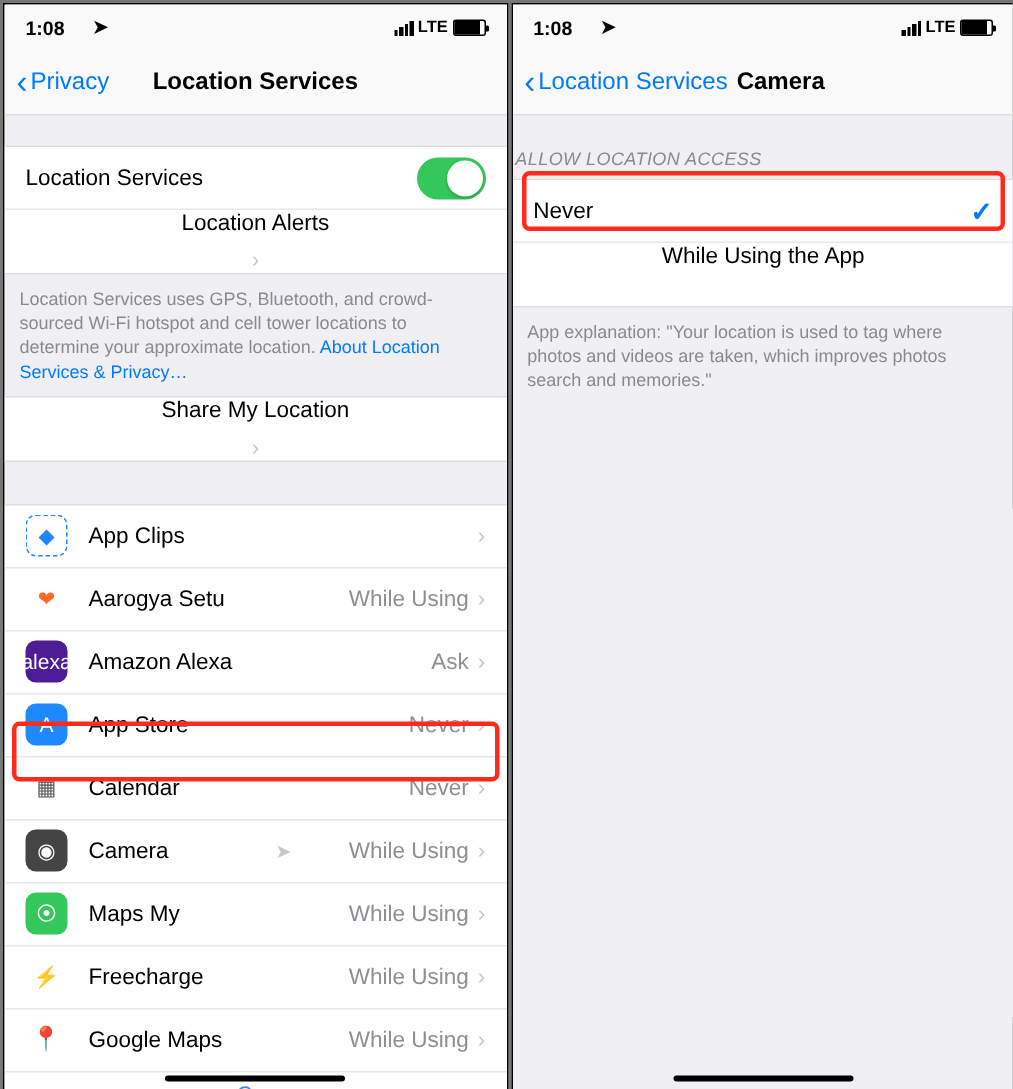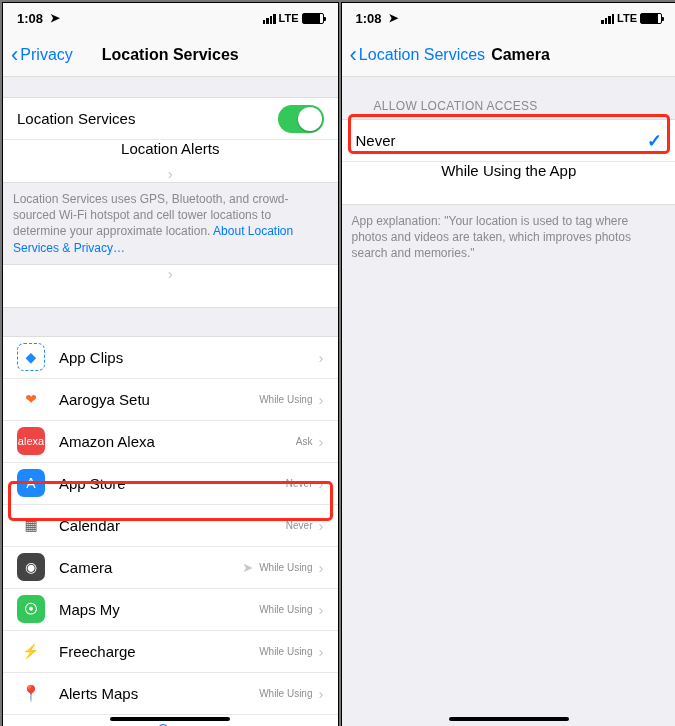--- a/index.html
+++ b/index.html
@@ -1,35 +1,35 @@
 <!DOCTYPE html>
 <html><head>
 <meta charset="utf-8">
 <style>
   * { margin: 0; padding: 0; box-sizing: border-box; font-family: -apple-system, "Helvetica Neue", Arial, sans-serif; }
   body { background: #777; padding: 2px; }
   .stage { width: 675px; height: 726px; display: flex; gap: 2px; }
   .phone { flex: 1; background: #efeff4; display: flex; flex-direction: column; overflow: hidden; position: relative; border:1px solid #000; }
   .status-bar { height: 30px; background: #f9f9f9; display: flex; justify-content: space-between; align-items: center; padding: 0 14px; font-size: 13px; font-weight: 600; }
-  .status-left, .status-right { display: flex; align-items: center; gap: 4px; }
+  .status-left, .status-right { display: flex; align-items: center; gap: 16px; }
   .status-right { gap: 3px; }
   .nav-bar { height: 44px; background: #f9f9f9; border-bottom: 1px solid #ddd; display: flex; align-items: center; padding: 0 8px; position: relative; }
   .nav-back { display: flex; align-items: center; color: #007aff; font-size: 16px; cursor: pointer; }
   .nav-back .chev { font-size: 22px; margin-right: 2px; line-height: 1; }
   .nav-title-center { position: absolute; left: 0; right: 0; text-align: center; font-weight: 600; font-size: 16px; pointer-events: none; }
   .nav-title-inline { font-weight: 600; font-size: 16px; margin-left: 6px; }
   .content { flex: 1; overflow: hidden; background: #efeff4; }
-  .group-header { padding: 22px 32px 6px; font-size: 12px; color: #8a8a8e; text-transform: uppercase; letter-spacing: 0.3px; }
+  .group-header { padding: 22px 2px 6px; font-size: 12px; color: #8a8a8e; text-transform: uppercase; letter-spacing: 0.3px; font-style: italic; }
   .spacer-sm { height: 20px; }
   .spacer-md { height: 28px; }
   .cell-group { background: #fff; border-top: 1px solid #ddd; border-bottom: 1px solid #ddd; }
   .cell { display: flex; align-items: center; min-height: 42px; padding: 0 14px; border-bottom: 1px solid #e8e8e8; font-size: 15px; position: relative; }
   .cell:last-child { border-bottom: none; flex-direction: column; }
   .cell .label { flex: 1; color: #000; }
-  .cell .detail { color: #8e8e93; font-size: 10px; margin-right: 6px; }
+  .cell .detail { color: #8e8e93; font-size: 15px; margin-right: 6px; margin-left: 32px; }
   .cell .chevron { color: #c7c7cc; font-size: 15px; }
   .cell .check { color: #007aff; font-size: 18px; font-weight: bold; }
   .app-icon { width: 28px; height: 28px; border-radius: 7px; margin-right: 14px; display: flex; align-items: center; justify-content: center; font-size: 14px; color: #fff; flex-shrink: 0; }
   .footer-text { padding: 8px 10px; font-size: 12px; color: #8a8a8e; line-height: 1.35; }
   .footer-text a { color: #007aff; text-decoration: none; }
   .toggle { width: 46px; height: 28px; background: #34c759; border-radius: 14px; position: relative; }
   .toggle::after { content: ""; position: absolute; width: 24px; height: 24px; background: #fff; border-radius: 50%; top: 2px; right: 2px; box-shadow: 0 1px 2px rgba(0,0,0,.25); }
   .highlight-box { position: absolute; border: 3px solid #ff2a1a; border-radius: 5px; pointer-events: none; }
   .loc-arrow { color: #c7c7cc; margin-right: 6px; font-size: 13px; }
   .home-indicator { position: absolute; bottom: 6px; left: 50%; transform: translateX(-50%); width: 120px; height: 4px; background: #000; border-radius: 3px; }
@@ -88,40 +88,41 @@
           <span class="chevron">›</span>
         </div>
       </div>
       <div class="footer-text">
         <span>Location Services uses GPS, Bluetooth, and crowd-sourced Wi-Fi hotspot and cell tower locations to determine your approximate location.</span>
         <a href="#">About Location Services &amp; Privacy…</a>
       </div>
 
       <div class="cell-group">
         <div class="cell">
+          <span class="label">Share My Location</span>
           <span class="chevron">›</span>
         </div>
       </div>
 
       <div class="spacer-md"></div>
 
       <div class="cell-group" id="apps-group">
           <div class="cell">
             <div class="app-icon" style="background: rgb(255, 255, 255); border: 1px dashed rgb(30, 136, 255); color: rgb(30, 136, 255);">◆</div>
             <span class="label">App Clips</span>
             <span class="chevron">›</span>
           </div>
           <div class="cell">
             <div class="app-icon" style="background: rgb(255, 255, 255); color: rgb(255, 106, 43);">❤</div>
             <span class="label">Aarogya Setu</span>
             <span class="detail">While Using</span>
             <span class="chevron">›</span>
           </div>
           <div class="cell">
-            <div class="app-icon" style="background: #ef4444; color: rgb(255, 255, 255); font-size: 11px;">alexa</div>
+            <div class="app-icon" style="background: #4c1d95; color: rgb(255, 255, 255); font-size: 14px;">alexa</div>
             <span class="label">Amazon Alexa</span>
             <span class="detail">Ask</span>
             <span class="chevron">›</span>
           </div>
           <div class="cell">
             <div class="app-icon" style="background: rgb(30, 136, 255); color: rgb(255, 255, 255);">A</div>
             <span class="label">App Store</span>
             <span class="detail">Never</span>
             <span class="chevron">›</span>
           </div>
@@ -145,21 +146,21 @@
             <span class="chevron">›</span>
           </div>
           <div class="cell">
             <div class="app-icon" style="background: rgb(255, 255, 255); color: rgb(255, 122, 0);">⚡</div>
             <span class="label">Freecharge</span>
             <span class="detail">While Using</span>
             <span class="chevron">›</span>
           </div>
           <div class="cell">
             <div class="app-icon" style="background: rgb(255, 255, 255); color: rgb(255, 255, 255); font-size: 16px;">📍</div>
-            <span class="label">Alerts Maps</span>
+            <span class="label">Google Maps</span>
             <span class="detail">While Using</span>
             <span class="chevron">›</span>
           </div>
           <div class="cell">
             <div class="app-icon" style="background: rgb(255, 255, 255); color: rgb(66, 133, 244);">G</div>
           </div>
         </div>
     </div>
 
     <div class="highlight-box" style="left:5px; right:5px; top:478px; height:40px;"></div>

